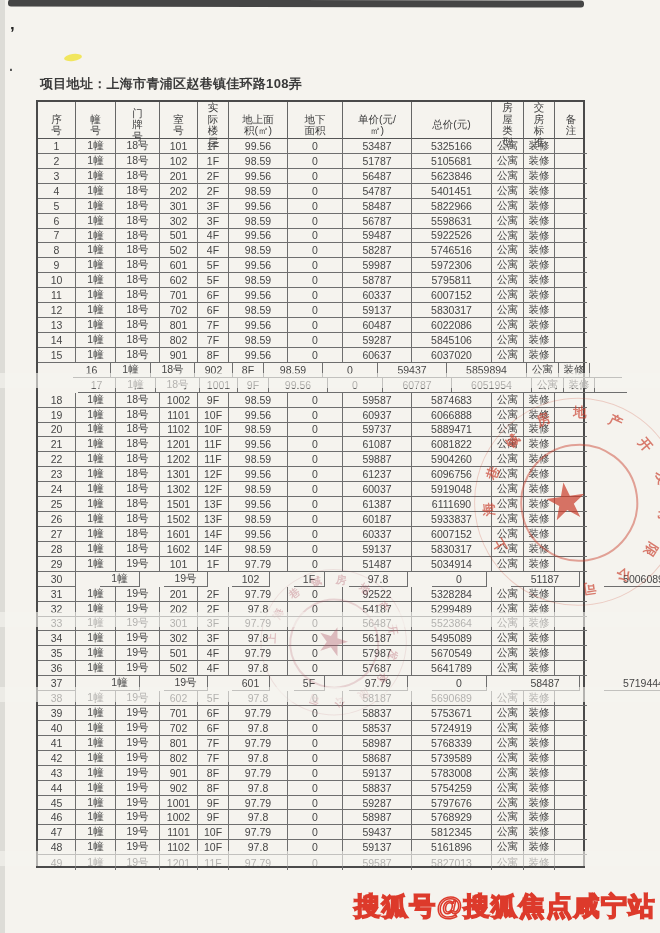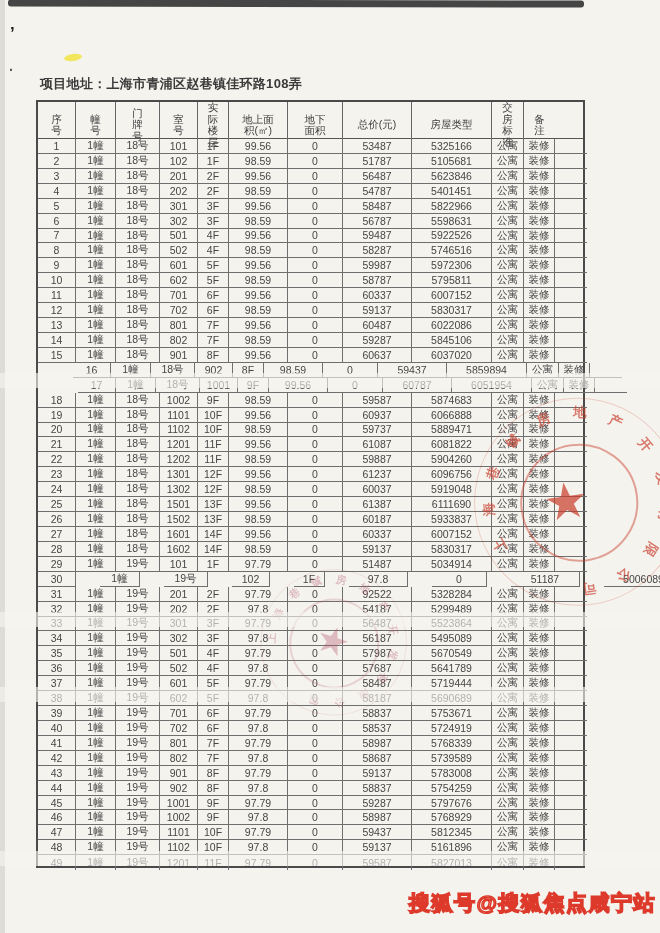--- a/index.html
+++ b/index.html
@@ -31,21 +31,21 @@
   .tcell:last-child{border-right:none;}
   .trow:last-child .tcell{border-bottom:none;}
   .stamp{position:absolute;width:240px;height:240px;pointer-events:none;}
   .stamp .ring{position:absolute;border-radius:50%;border-style:solid;}
   .stamp .star{position:absolute;transform:translate(-50%,-50%);line-height:1;}
   .stamp .sc{position:absolute;font-weight:bold;}
   .stamp-right{left:457px;top:381px;transform:rotate(-8deg);}
   .stamp-mid{left:213px;top:521px;transform:rotate(18deg);}
   .fade-band{position:absolute;left:0;width:660px;height:15px;
           background:rgba(245,244,239,.62);z-index:40;}
-  .sohu-watermark{position:absolute;right:4px;top:889px;font-size:21px;font-weight:800;
+  .sohu-watermark{position:absolute;right:4px;top:889px;font-size:26px;font-weight:800;
           letter-spacing:1.5px;color:rgba(248,190,182,.38);
           -webkit-text-stroke:1.5px #dd3a2b;z-index:50;white-space:nowrap;}
 </style>
 </head>
 <body>
 
 <div class="canvas">
   <div class="scan-band"></div>
   <div class="mark-comma">’</div>
   <div class="mark-dot">·</div>
@@ -57,20 +57,21 @@
 
   <div class="price-table">
     <div class="t-head" id="t-head" style="grid-template-columns: 38px 40px 44px 38px 31px 59px 55px 69px 80px 32px 31px 32px;">
         <div class="hcell">序号</div>
         <div class="hcell">幢号</div>
         <div class="hcell">门牌号</div>
         <div class="hcell">室号</div>
         <div class="hcell">实际楼层</div>
         <div class="hcell">地上面积(㎡)</div>
         <div class="hcell">地下面积</div>
+        <div class="hcell">单价(元/㎡)</div>
         <div class="hcell">总价(元)</div>
         <div class="hcell">房屋类型</div>
         <div class="hcell">交房标准</div>
         <div class="hcell">备注</div>
       </div>
     <div id="t-body">
         <div class="trow" style="grid-template-columns: 38px 40px 44px 38px 31px 59px 55px 69px 80px 32px 31px 32px;">
           <div class="tcell">1</div>
           <div class="tcell">1幢</div>
           <div class="tcell">18号</div>
@@ -567,21 +568,21 @@
           <div class="tcell">502</div>
           <div class="tcell">4F</div>
           <div class="tcell">97.8</div>
           <div class="tcell">0</div>
           <div class="tcell">57687</div>
           <div class="tcell">5641789</div>
           <div class="tcell">公寓</div>
           <div class="tcell">装修</div>
           <div class="tcell"></div>
         </div>
-        <div class="trow" style="grid-template-columns: 38px 40px 44px 38px 31px 59px 55px 69px 80px 32px 31px 32px;">
+        <div class="trow" style="grid-template-columns: 38px 40px 44px 38px 31px 59px 55px 69px 80px 32px 31px 32px; gap: 24px;">
           <div class="tcell">37</div>
           <div class="tcell">1幢</div>
           <div class="tcell">19号</div>
           <div class="tcell">601</div>
           <div class="tcell">5F</div>
           <div class="tcell">97.79</div>
           <div class="tcell">0</div>
           <div class="tcell">58487</div>
           <div class="tcell">5719444</div>
           <div class="tcell">公寓</div>

